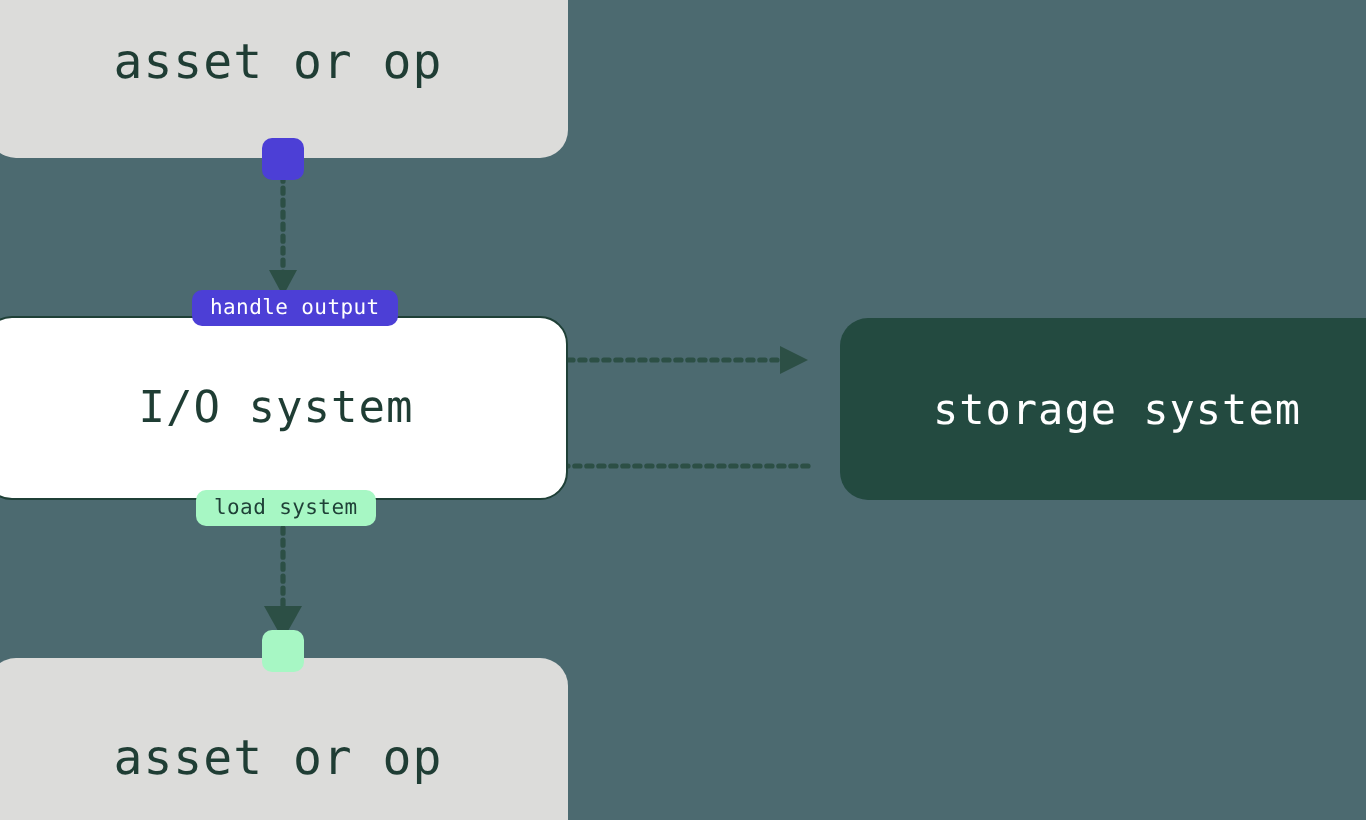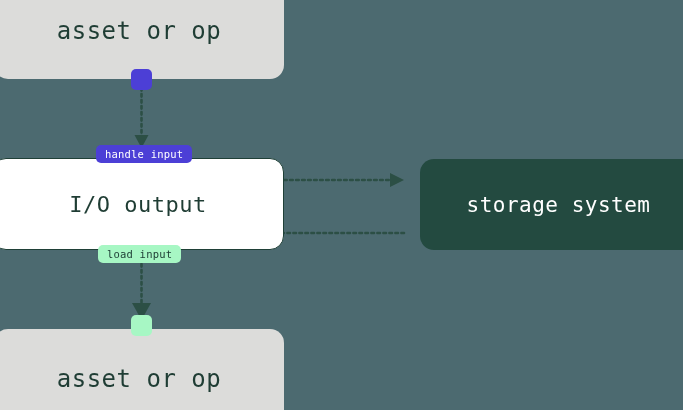--- a/index.html
+++ b/index.html
@@ -146,33 +146,33 @@
     <polygon class="arrowfill" points="141.5,320 132,303 151,303"></polygon>
   </svg>
 
   <div class="node asset-box" id="asset-top">
     <span>asset or op</span>
   </div>
 
   <div class="port" id="port-handle-output"></div>
 
   <div class="node" id="io-manager">
-    <span>I/O output</span>
+    <span>I/O system</span>
   </div>
 
   <div class="node" id="storage-system">
     <span>storage system</span>
   </div>
 
   <div class="badge" id="badge-handle-output">
-    <span>handle input</span>
+    <span>handle output</span>
   </div>
 
   <div class="badge" id="badge-load-input">
-    <span>load input</span>
+    <span>load system</span>
   </div>
 
   <div class="port" id="port-load-input"></div>
 
   <div class="node asset-box" id="asset-bottom">
     <span>asset or op</span>
   </div>
 
 </div>
 

